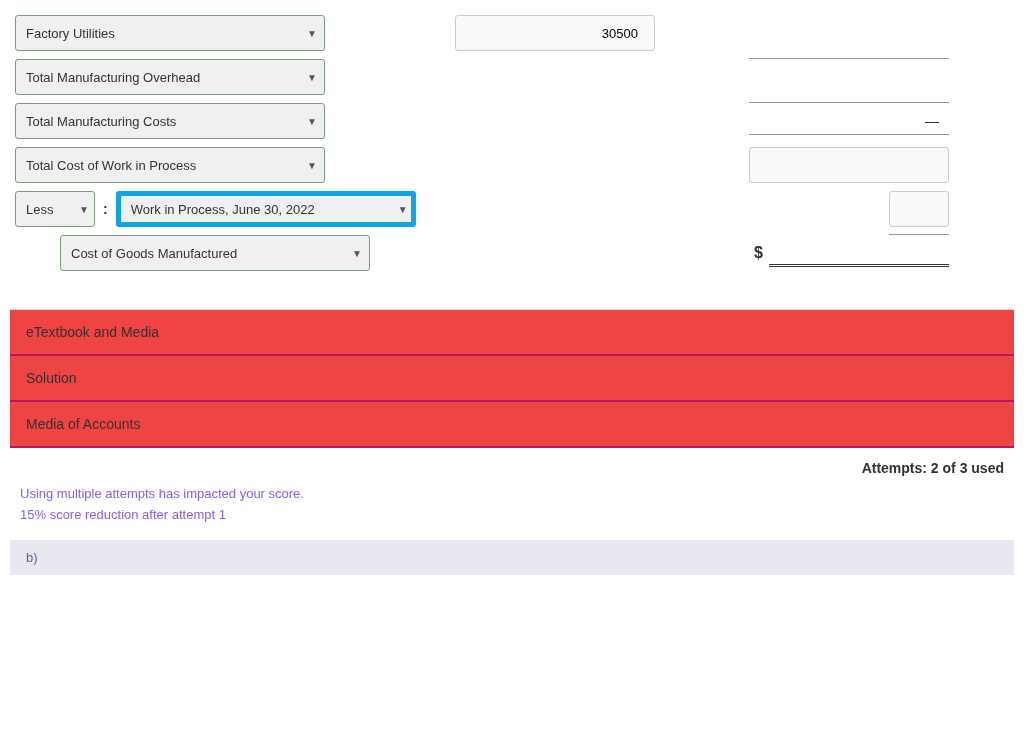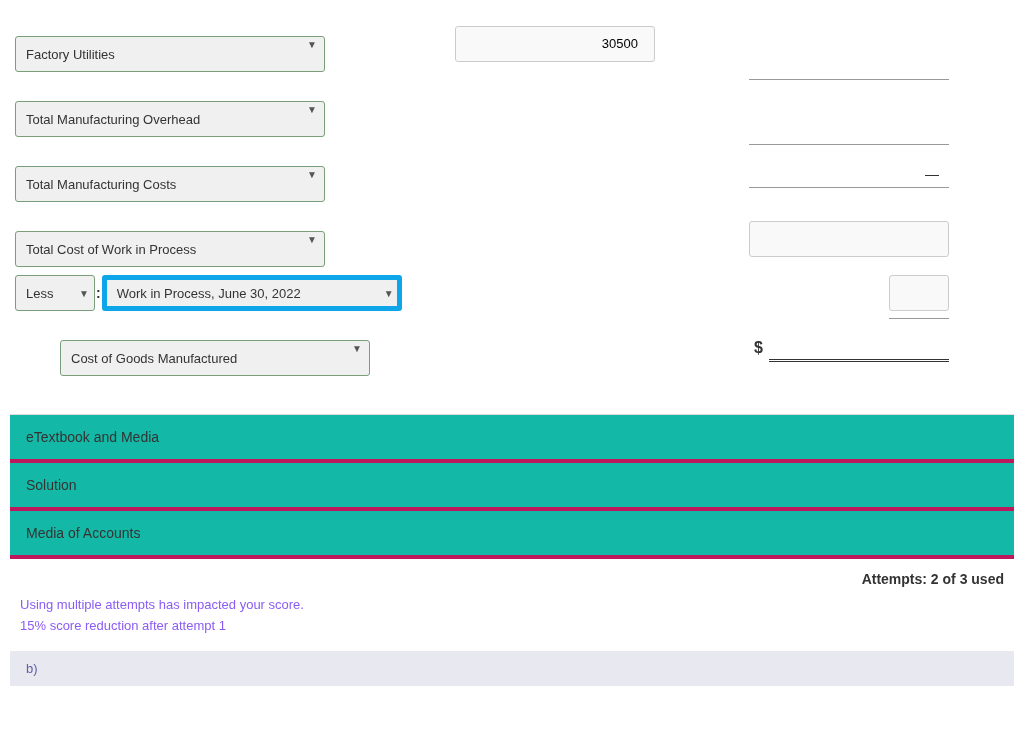--- a/index.html
+++ b/index.html
@@ -40,21 +40,20 @@
       -webkit-appearance: none;
       background: #f0f0f0;
       border: 1px solid #7a9e7a;
       border-radius: 3px;
       padding: 6px 30px 6px 10px;
       font-size: 13px;
       color: #333;
       cursor: pointer;
       width: 310px;
       height: 36px;
-      margin-top: 21px;
     }
 
     .select-arrow {
       position: absolute;
       right: 8px;
       top: 50%;
       transform: translateY(-50%);
       pointer-events: none;
       font-size: 10px;
       color: #555;
@@ -72,21 +71,21 @@
 
     .col-left {
       width: 340px;
       flex-shrink: 0;
     }
 
     .less-row {
       display: flex;
       align-items: center;
       margin-bottom: 8px;
-      gap: 1px;
+      gap: 8px;
     }
 
     .less-select {
       appearance: none;
       -webkit-appearance: none;
       background: #f0f0f0;
       border: 1px solid #7a9e7a;
       border-radius: 3px;
       padding: 6px 20px 6px 10px;
       font-size: 13px;
@@ -120,22 +119,22 @@
       font-weight: bold;
       margin-right: 2px;
     }
 
     .bottom-sections {
       margin-top: 20px;
       border-top: 1px solid #ddd;
     }
 
     .collapsible-section {
-      border-bottom: 4px solid #be185d;
-      background: #14b8a6;
+      border-bottom: 2px solid #be185d;
+      background: #ef4444;
     }
 
     .collapsible-header {
       padding: 14px 16px;
       font-size: 14px;
       cursor: pointer;
       display: flex;
       align-items: center;
       user-select: none;
     }

